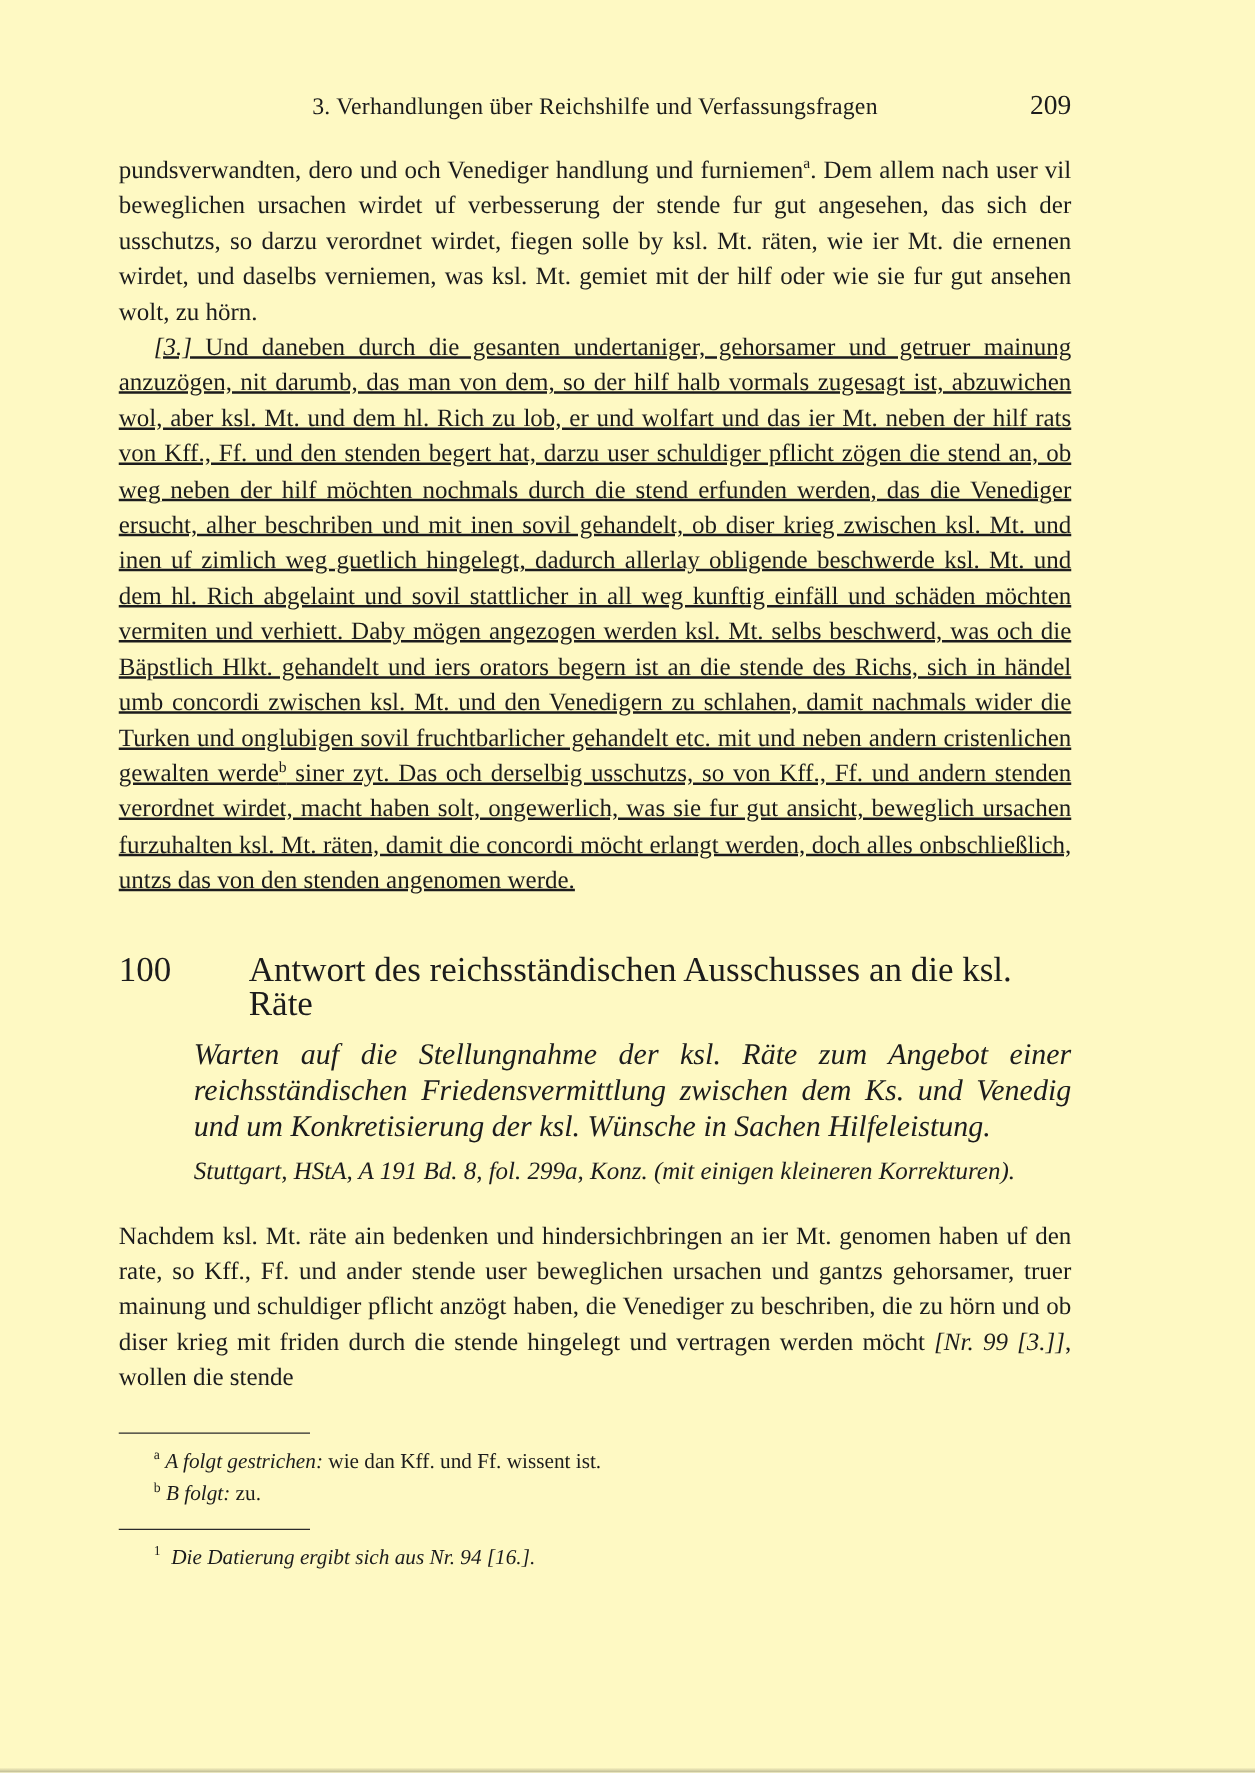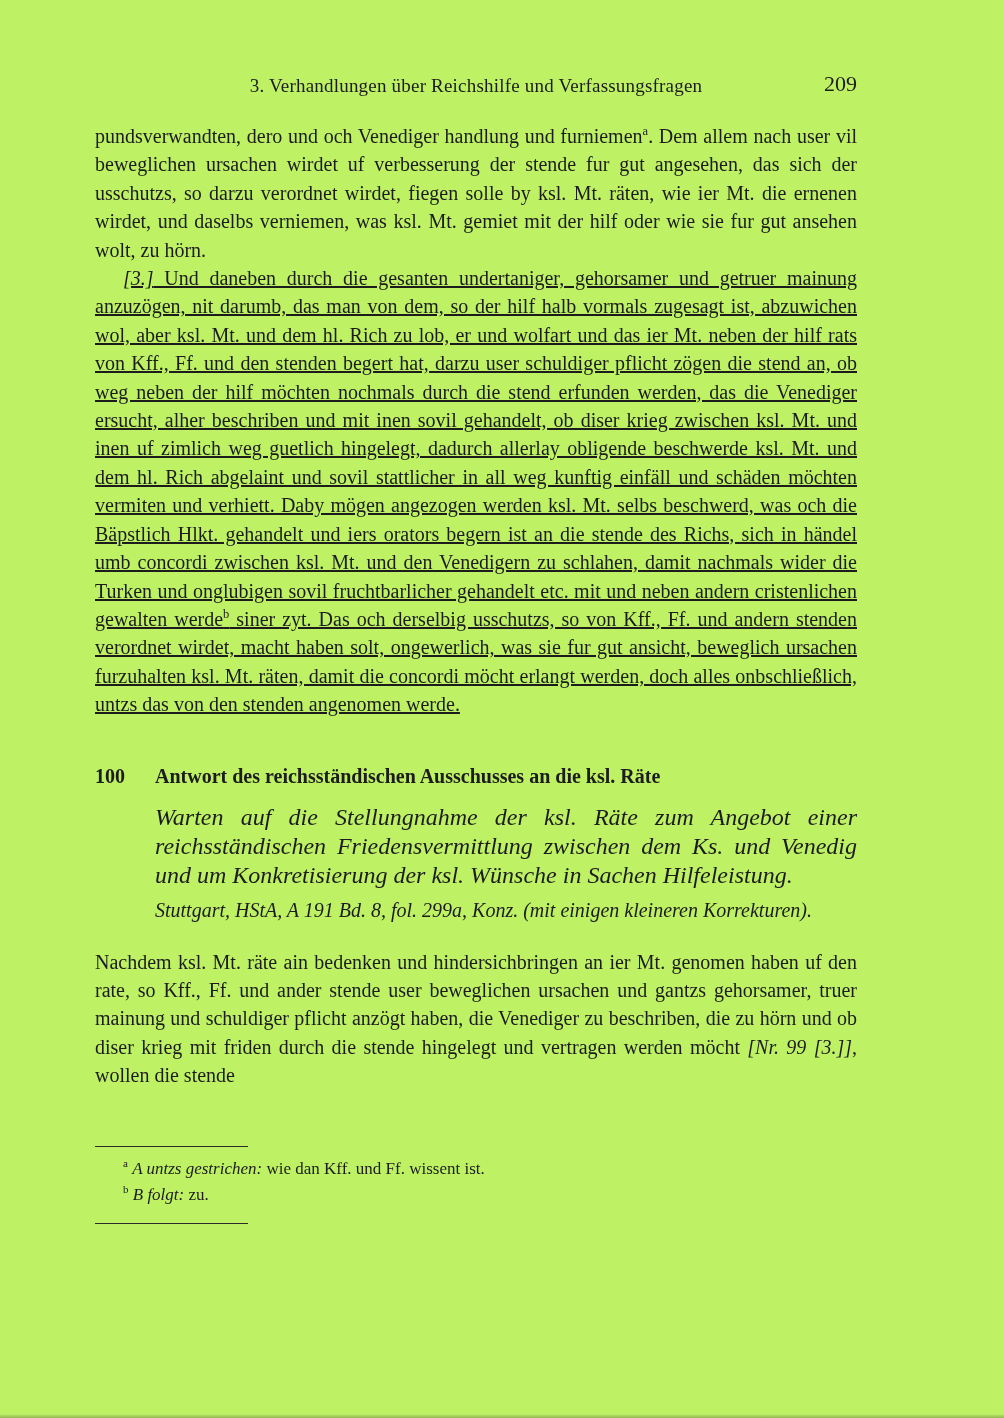--- a/index.html
+++ b/index.html
@@ -5,21 +5,21 @@
 <style>
   * { box-sizing: border-box; }
   html, body { margin: 0; padding: 0; }
   body { background: #e9e7e3; }
 
   .page {
     position: relative;
     width: 1004px;
     height: 1418px;
     margin: 0 auto;
-    background: #bef264;
+    background: #fef9c3;
     color: #1c1c1c;
     font-family: "Liberation Serif", "DejaVu Serif", serif;
     overflow: hidden;
   }
   
   .page::after {
     content: "";
     position: absolute;
     left: 0; right: 0; bottom: 0;
     height: 4px;
@@ -63,24 +63,25 @@
 
   sup.note-ref {
     font-size: 12.5px;
     line-height: 0;
     vertical-align: super;
   }
 
   .doc-entry { margin-top: 44px; }
   .doc-heading {
     display: flex;
-    font-weight: bold;
-    font-size: 20px;
+    font-weight: normal;
+    font-size: 28px;
     line-height: 27px;
     margin-bottom: 13px;
+    gap: 44px;
   }
   .doc-number { flex: 0 0 60px; width: 60px; }
 
   .doc-meta { margin-left: 60px; font-style: italic; }
   .summary {
     margin: 0 0 7px 0;
     font-size: 24px;
     line-height: 29px;
     text-align: justify;
   }
@@ -135,20 +136,21 @@
       </div>
 
       <p class="body-text doc-body"><span>Nachdem ksl. Mt. räte ain bedenken und hindersichbringen an ier Mt. genomen haben uf den rate, so Kff., Ff. und ander stende user beweglichen ursachen und gantzs gehorsamer, truer mainung und schuldiger pflicht anzögt haben, die Venediger zu beschriben, die zu hörn und ob diser krieg mit friden durch die stende hingelegt und vertragen werden möcht </span><span class="italic">[Nr. 99 [3.]]</span><span>, wollen die stende</span></p>
     </section>
 
   </div>
 
   <footer class="footnotes">
     <div class="footnote-rule"></div>
 
-    <p class="footnote"><sup class="note-ref">a</sup> <span class="italic">A untzs gestrichen:</span><span> wie dan Kff. und Ff. wissent ist.</span></p>
+    <p class="footnote"><sup class="note-ref">a</sup> <span class="italic">A folgt gestrichen:</span><span> wie dan Kff. und Ff. wissent ist.</span></p>
 
     <p class="footnote"><sup class="note-ref">b</sup> <span class="italic">B folgt:</span><span> zu.</span></p>
 
     <div class="footnote-rule rule-2"></div>
 
+    <p class="footnote"><sup class="note-ref">1</sup>&nbsp; <span class="italic">Die Datierung ergibt sich aus Nr. 94 [16.].</span></p>
   </footer>
 </div>
 
 </body></html>

